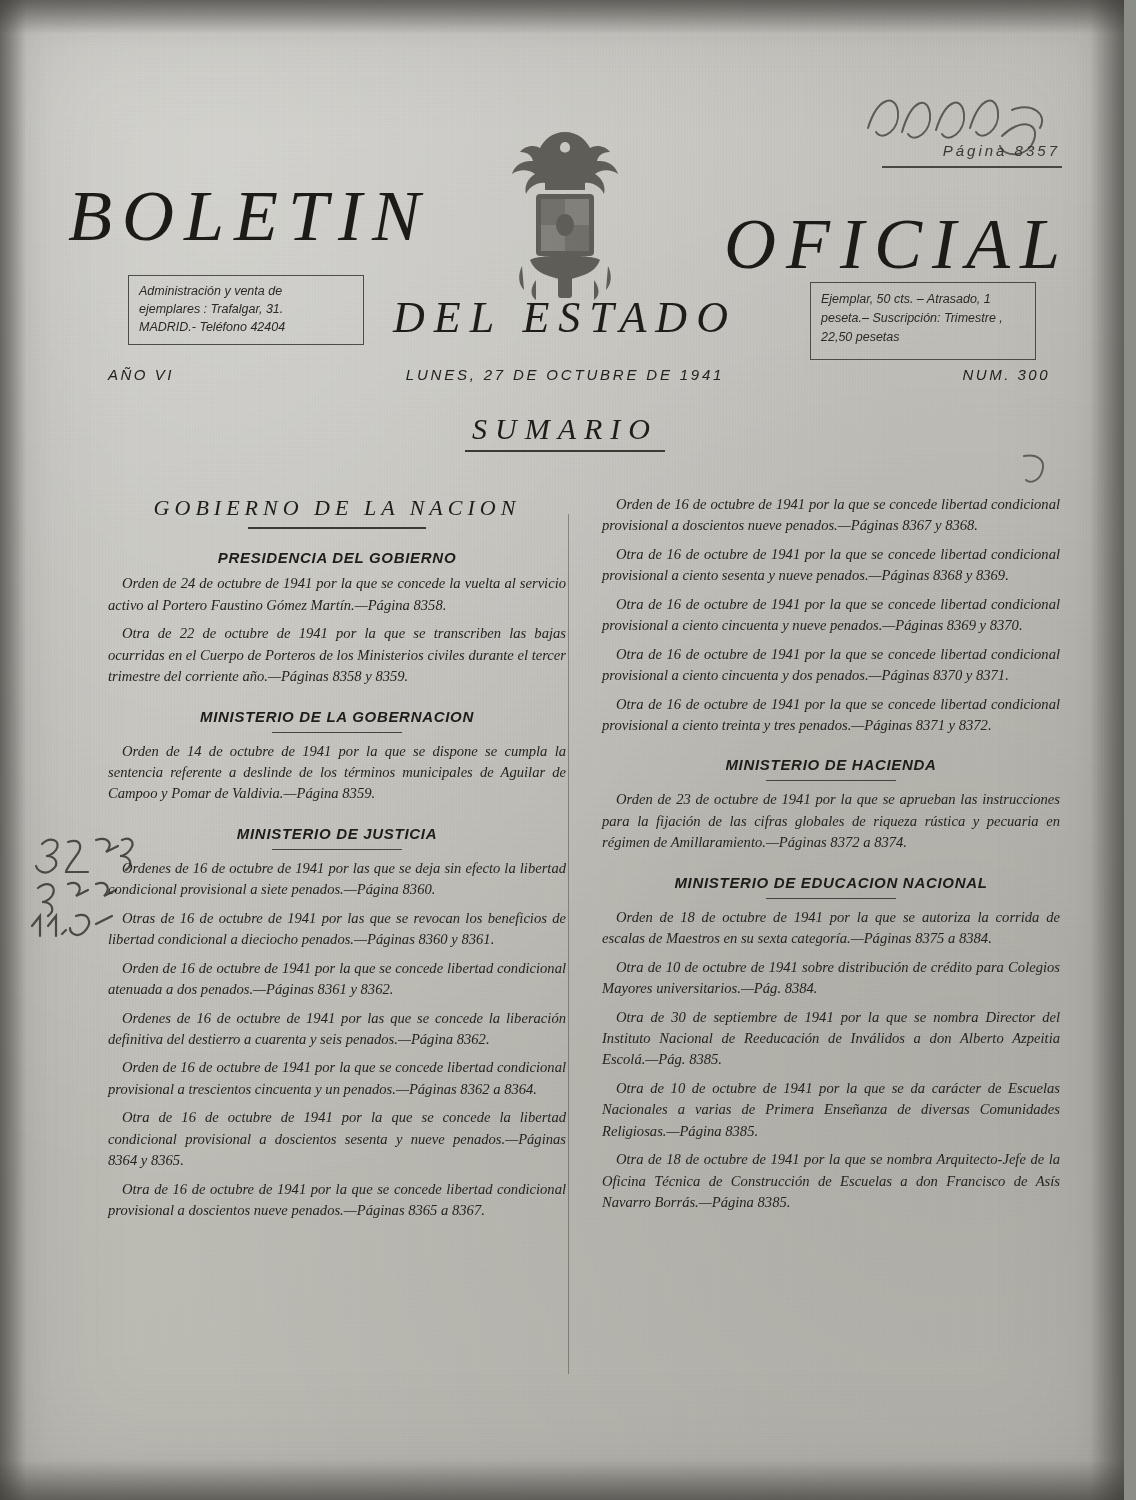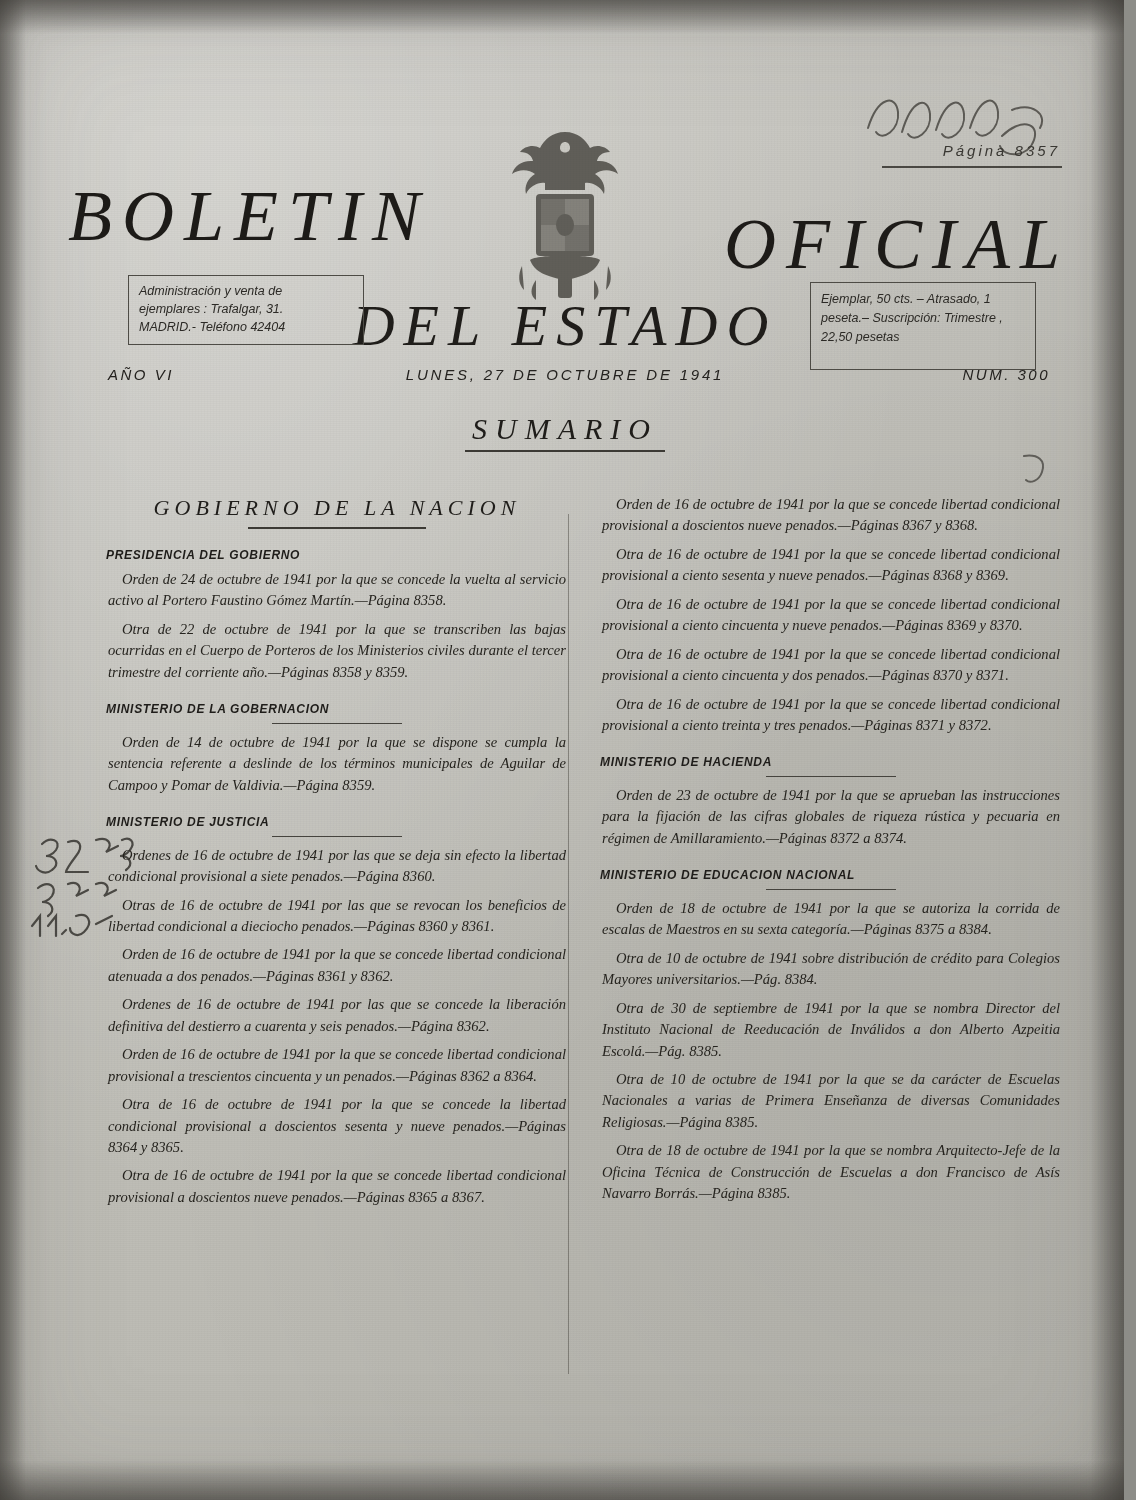--- a/index.html
+++ b/index.html
@@ -124,21 +124,21 @@
     width: 130px;
     height: 185px;
     opacity: 0.85;
   }
 
   #del-estado {
     position: absolute;
     left: 0; right: 0;
     top: 262px;
     text-align: center;
-    font-size: 58px;
+    font-size: 44px;
     letter-spacing: 9px;
     color: #1f1d1a;
   }
 
   #box-left {
     position: absolute;
     left: 68px;
     top: 245px;
     width: 200px;
     border: 1px solid #4e4c46;
@@ -147,21 +147,21 @@
     font-size: 12.5px;
     line-height: 1.42;
     color: #2c2a26;
   }
   #box-right {
     position: absolute;
     right: 34px;
     top: 252px;
     width: 206px;
     border: 1px solid #4e4c46;
-    padding: 7px 8px 23px 10px;
+    padding: 7px 8px 13px 10px;
     font-family: "Liberation Sans", sans-serif;
     font-size: 12.5px;
     line-height: 1.5;
     color: #2c2a26;
   }
 
   #info-row {
     position: absolute;
     left: 0; right: 0;
     top: 336px;
@@ -231,23 +231,24 @@
     margin: 0 0 2px 0;
   }
   .gob-rule {
     width: 178px;
     height: 2px;
     background: #3c3a35;
     margin: 3px auto 18px auto;
   }
 
   .ministry {
+    text-align: center;
     font-family: "Liberation Sans", sans-serif;
     font-weight: bold;
-    font-size: 12px;
+    font-size: 15px;
     letter-spacing: 0.7px;
     color: #1f1d1a;
     margin: 18px 0 4px 0;
   }
   .ministry-rule {
     width: 130px;
     height: 1px;
     background: #46443e;
     margin: 2px auto 8px auto;
   }

